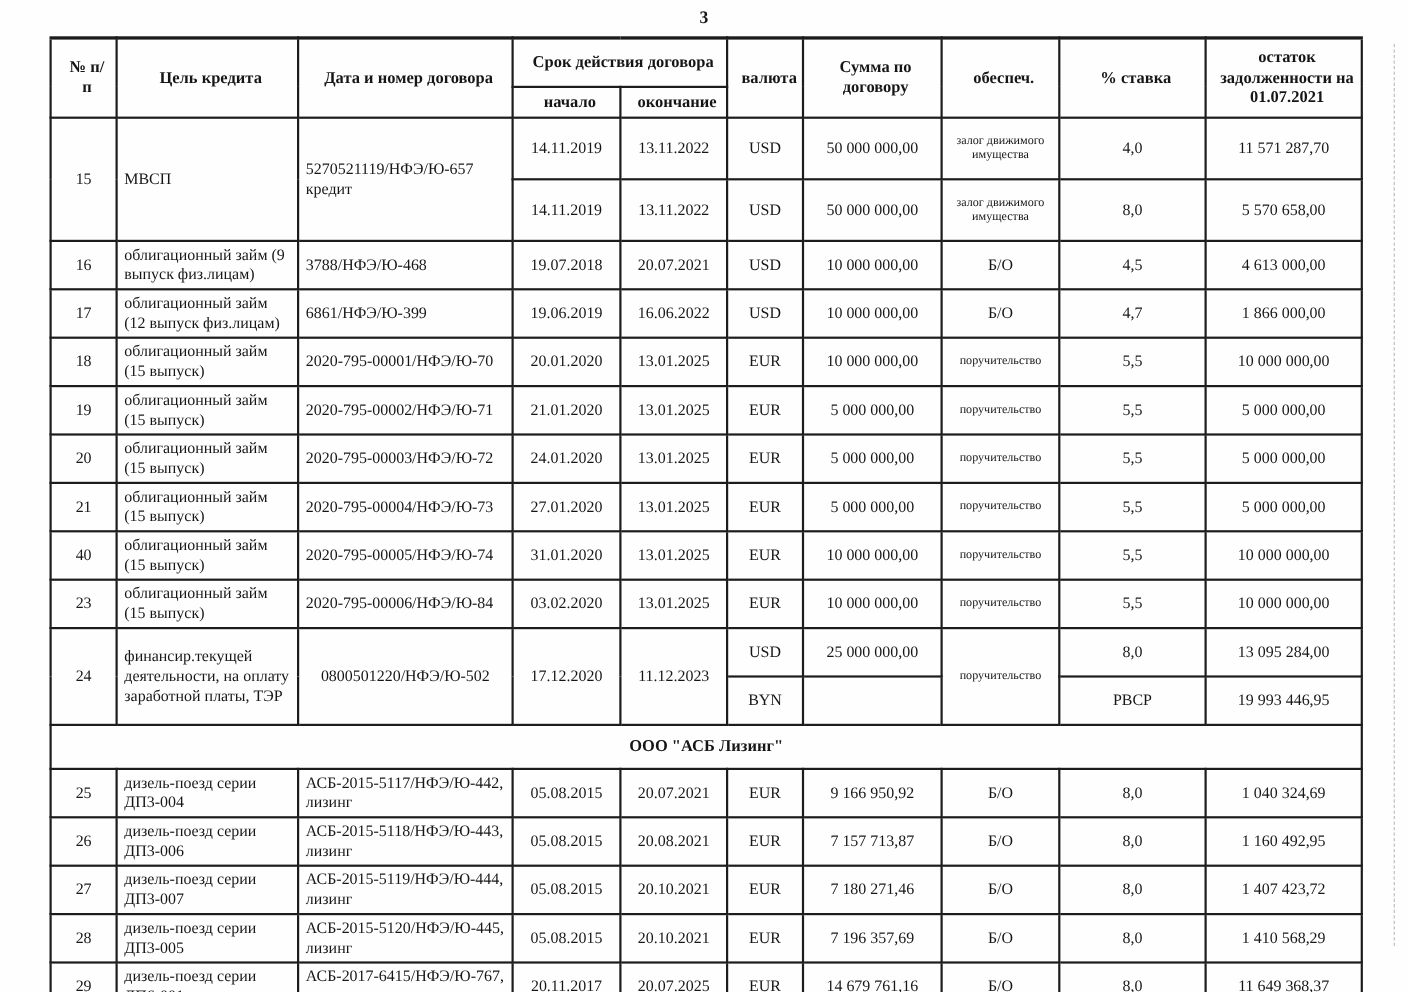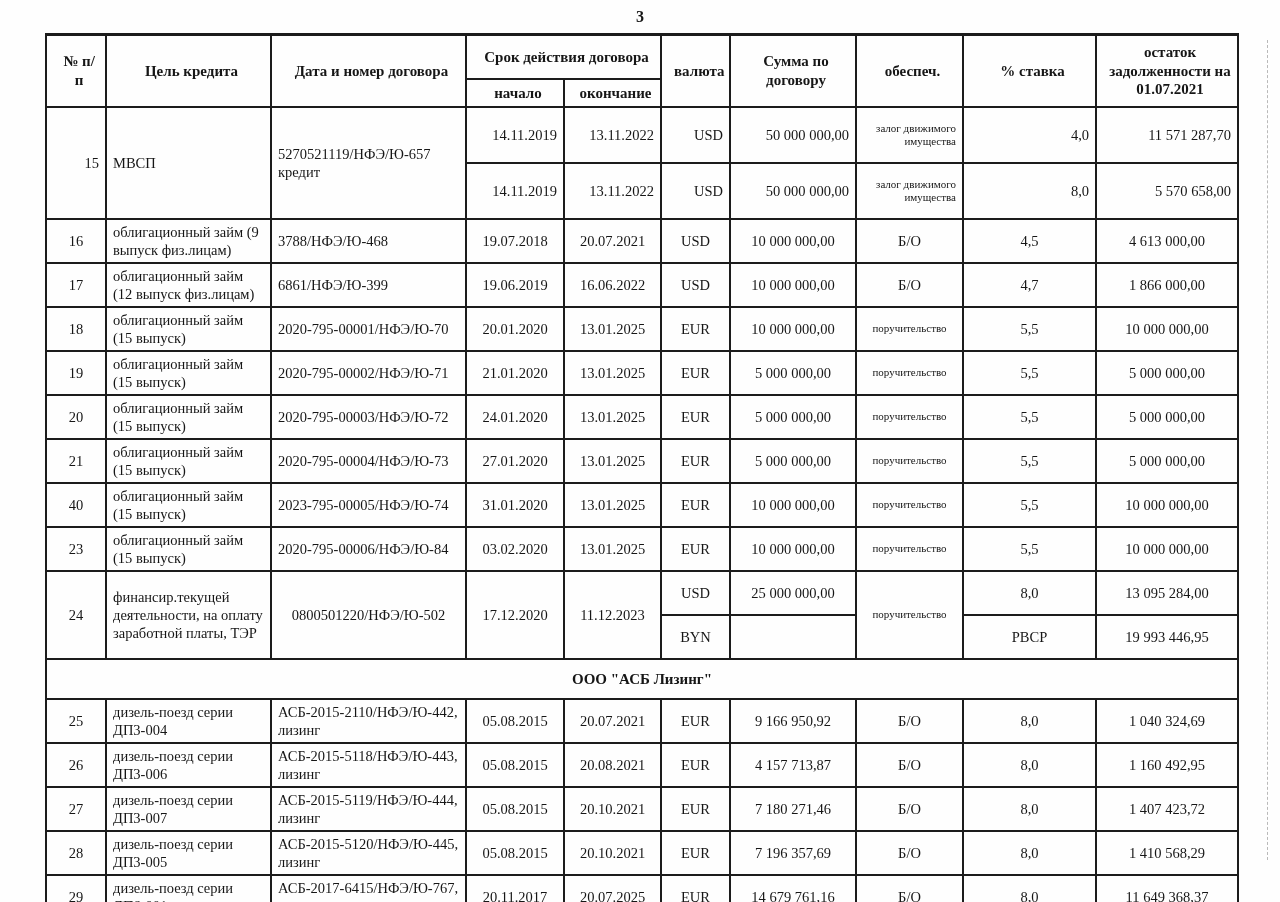--- a/index.html
+++ b/index.html
@@ -55,21 +55,21 @@
   .credit-table td.small {
     font-size: 11px;
     line-height: 1.2;
   }
   tr.section-row td {
     height: 34px;
     font-weight: bold;
     font-size: 15px;
     text-align: center;
   }
-  tr.tall td { height: 50px; text-align: right; }
+  tr.tall td { height: 50px; }
   .scan-artifact {
     position: absolute;
     top: 40px;
     left: 1267px;
     height: 820px;
     width: 0;
     border-left: 1px dashed #b9b9b9;
   }
 </style>
 </head>
@@ -196,21 +196,21 @@
           <td>13.01.2025</td>
           <td>EUR</td>
           <td>5 000 000,00</td>
           <td class="small">поручительство</td>
           <td>5,5</td>
           <td>5 000 000,00</td>
         </tr>
         <tr>
           <td>40</td>
           <td class="align-left">облигационный займ (15 выпуск)</td>
-          <td class="align-left">2023-795-00005/НФЭ/Ю-74</td>
+          <td class="align-left">2020-795-00005/НФЭ/Ю-74</td>
           <td>31.01.2020</td>
           <td>13.01.2025</td>
           <td>EUR</td>
           <td>10 000 000,00</td>
           <td class="small">поручительство</td>
           <td>5,5</td>
           <td>10 000 000,00</td>
         </tr>
         <tr>
           <td>23</td>
@@ -241,37 +241,37 @@
           <td></td>
           <td>РВСР</td>
           <td>19 993 446,95</td>
         </tr>
         <tr class="section-row">
           <td colspan="10">ООО "АСБ Лизинг"</td>
         </tr>
         <tr>
           <td>25</td>
           <td class="align-left">дизель-поезд серии ДП3-004</td>
-          <td class="align-left">АСБ-2015-2110/НФЭ/Ю-442, лизинг</td>
+          <td class="align-left">АСБ-2015-5117/НФЭ/Ю-442, лизинг</td>
           <td>05.08.2015</td>
           <td>20.07.2021</td>
           <td>EUR</td>
           <td>9 166 950,92</td>
           <td>Б/О</td>
           <td>8,0</td>
           <td>1 040 324,69</td>
         </tr>
         <tr>
           <td>26</td>
           <td class="align-left">дизель-поезд серии ДП3-006</td>
           <td class="align-left">АСБ-2015-5118/НФЭ/Ю-443, лизинг</td>
           <td>05.08.2015</td>
           <td>20.08.2021</td>
           <td>EUR</td>
-          <td>4 157 713,87</td>
+          <td>7 157 713,87</td>
           <td>Б/О</td>
           <td>8,0</td>
           <td>1 160 492,95</td>
         </tr>
         <tr>
           <td>27</td>
           <td class="align-left">дизель-поезд серии ДП3-007</td>
           <td class="align-left">АСБ-2015-5119/НФЭ/Ю-444, лизинг</td>
           <td>05.08.2015</td>
           <td>20.10.2021</td>

